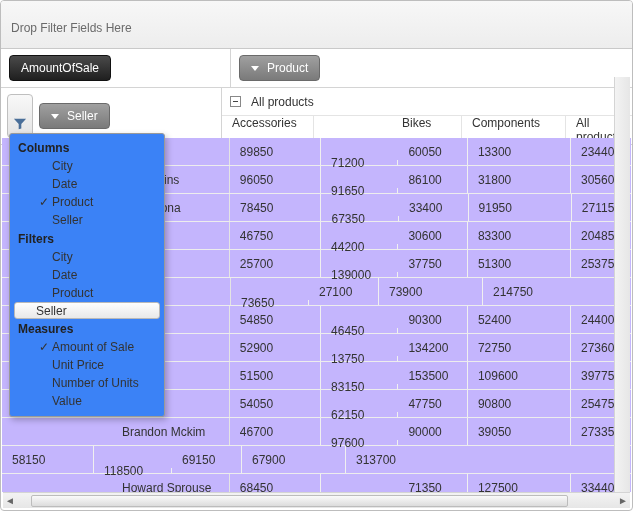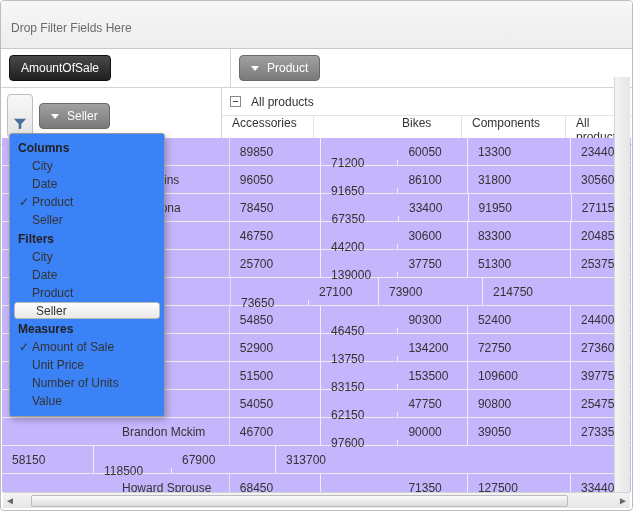--- a/index.html
+++ b/index.html
@@ -238,20 +238,21 @@
     font-weight:bold;
     color:#222;
   }
   .field-menu .item {
     display:flex;
     align-items:center;
     height: 18px;
     padding: 0 8px 0 6px;
     cursor:pointer;
     position:relative;
+    margin-left:20px;
   }
   .field-menu .item .check {
     width: 16px;
     display:inline-flex;
     justify-content:center;
     color:#333;
     font-size:12px;
   }
   .field-menu .item.selected {
     margin: 0 4px;
@@ -406,20 +407,21 @@
         <div class="name">Brandon Mckim</div>
         <div class="cell c-acc">46700</div>
         <div class="cell c-clo">97600</div>
         <div class="cell c-bik">90000</div>
         <div class="cell c-com">39050</div>
         <div class="cell c-all">273350</div>
       </div>
       <div class="grid-row">
         <div class="cell c-acc">58150</div>
         <div class="cell c-clo">118500</div>
+        <div class="cell c-bik">69150</div>
         <div class="cell c-com">67900</div>
         <div class="cell c-all">313700</div>
       </div>
       <div class="grid-row">
         <div class="name">Howard Sprouse</div>
         <div class="cell c-acc">68450</div>
         <div class="cell c-clo">67100</div>
         <div class="cell c-bik">71350</div>
         <div class="cell c-com">127500</div>
         <div class="cell c-all">334400</div>

